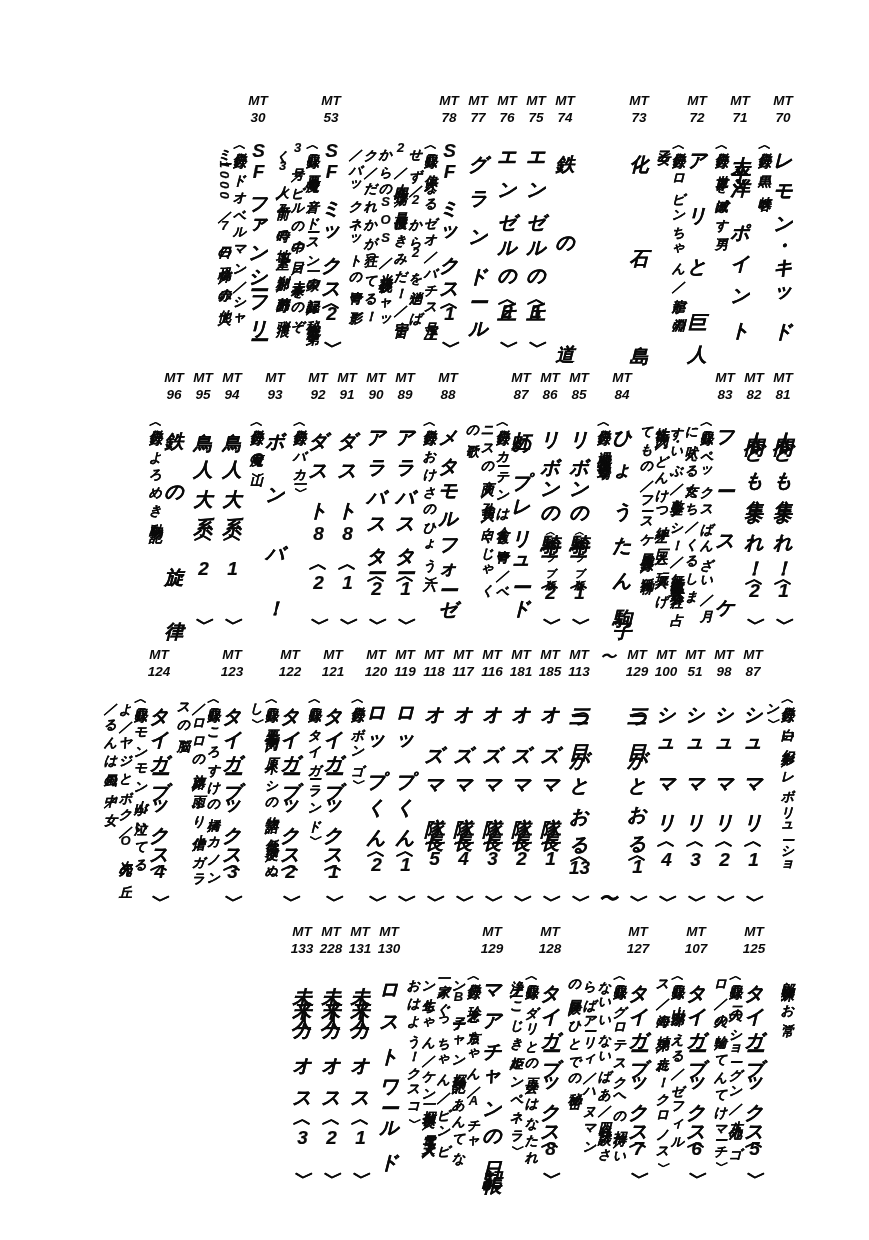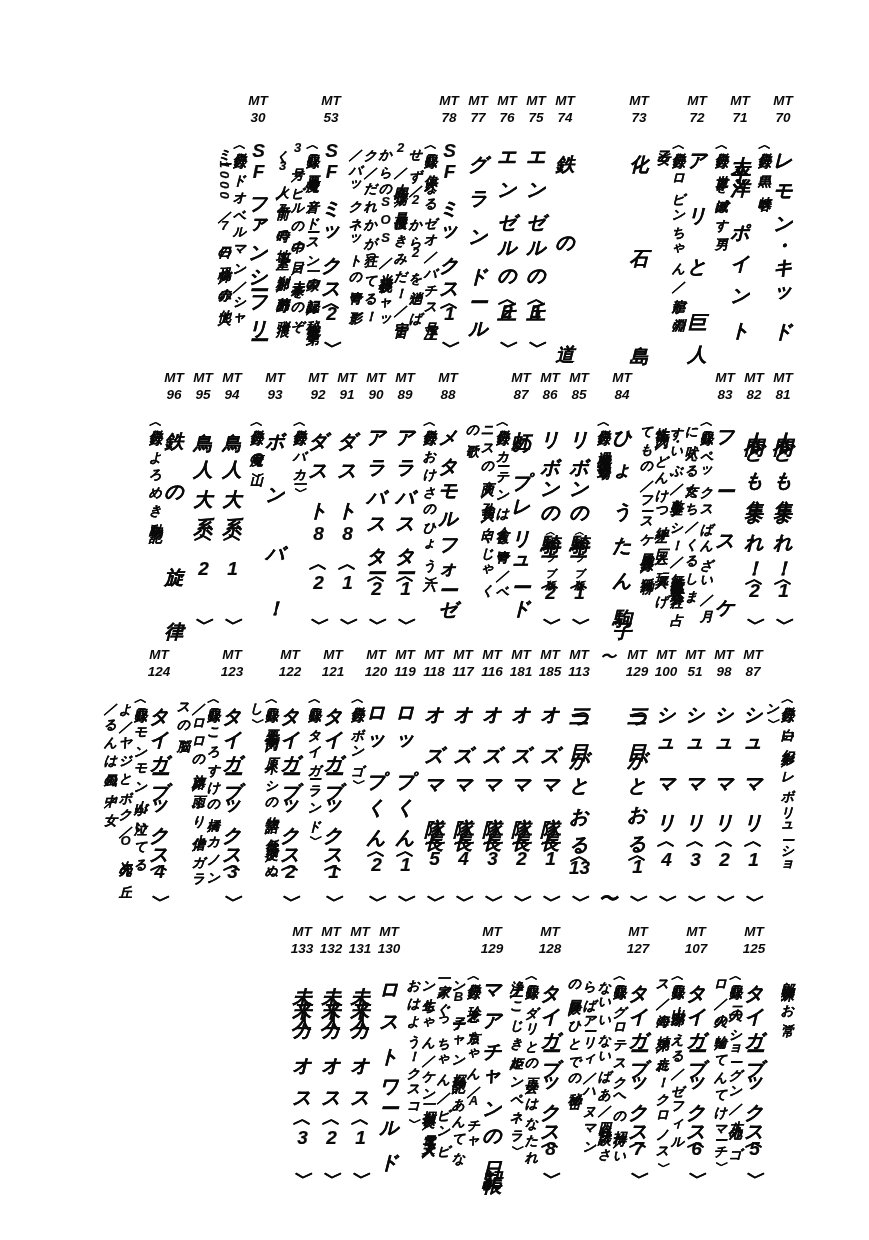--- a/index.html
+++ b/index.html
@@ -575,21 +575,21 @@
       <span class="mt-prefix">MT</span>
       <span class="mt-number">131</span>
     </div>
     <div class="vtext">
       <span class="title">未来人カオス〈<span class="up">1</span>〉</span>
     </div>
   </div>
         <div class="entry" data-mt="132">
     <div class="mt">
       <span class="mt-prefix">MT</span>
-      <span class="mt-number">132</span>
+      <span class="mt-number">228</span>
     </div>
     <div class="vtext">
       <span class="title">未来人カオス〈<span class="up">2</span>〉</span>
     </div>
   </div>
         <div class="entry" data-mt="133">
     <div class="mt">
       <span class="mt-prefix">MT</span>
       <span class="mt-number">133</span>
     </div>

